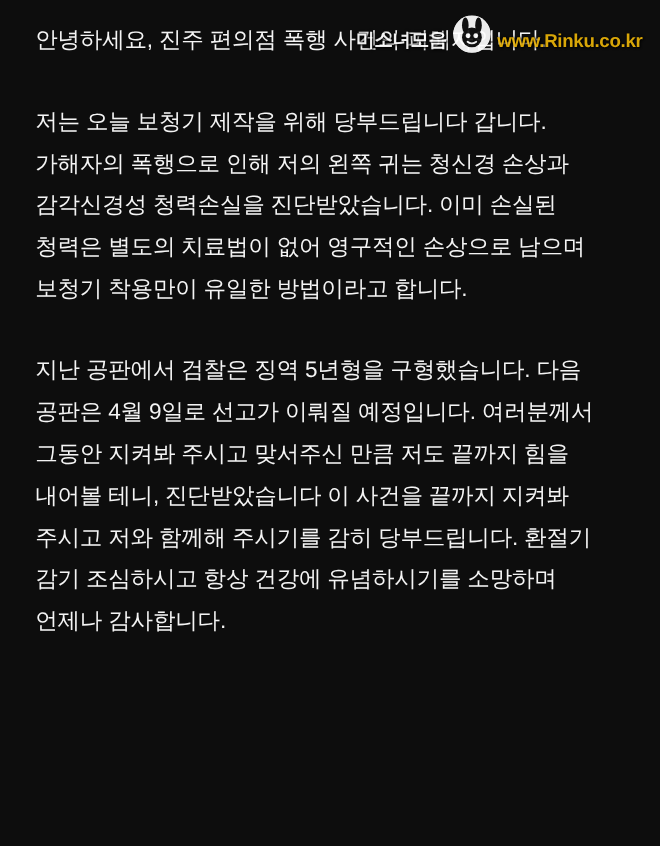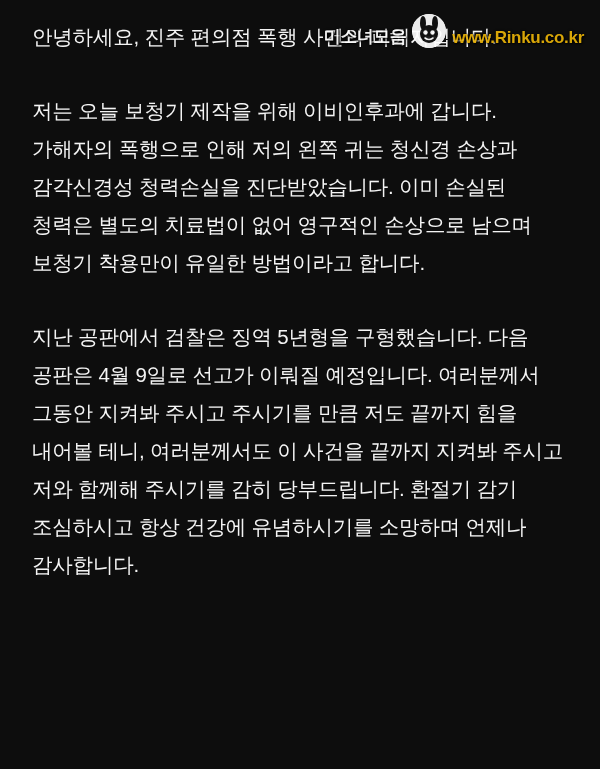--- a/index.html
+++ b/index.html
@@ -70,22 +70,22 @@
     text-shadow: 0 0 3px #000, 1px 1px 2px #000;
     letter-spacing: -0.3px;
   }
 </style>
 </head>
 <body>
 
 <div class="page">
 
   <p class="para">안녕하세요, 진주 편의점 폭행 사건의 피해자입니다.</p>
-  <p class="para">저는 오늘 보청기 제작을 위해 이비인후과에 갑니다. 가해자의 폭행으로 인해 저의 왼쪽 귀는 청신경 손상과 감각신경성 청력손실을 진단받았습니다. 이미 손실된 청력은 별도의 치료법이 없어 영구적인 손상으로 남으며 보청기 착용만이 유일한 방법이라고 합니다.</p>
-  <p class="para">지난 공판에서 검찰은 징역 5년형을 구형했습니다. 다음 공판은 4월 9일로 선고가 이뤄질 예정입니다. 여러분께서 그동안 지켜봐 주시고 주시기를 만큼 저도 끝까지 힘을 내어볼 테니, 여러분께서도 이 사건을 끝까지 지켜봐 주시고 저와 함께해 주시기를 감히 당부드립니다. 환절기 감기 조심하시고 항상 건강에 유념하시기를 소망하며 언제나 감사합니다.</p>
+  <p class="para">저는 오늘 보청기 제작을 위해 당부드립니다 갑니다. 가해자의 폭행으로 인해 저의 왼쪽 귀는 청신경 손상과 감각신경성 청력손실을 진단받았습니다. 이미 손실된 청력은 별도의 치료법이 없어 영구적인 손상으로 남으며 보청기 착용만이 유일한 방법이라고 합니다.</p>
+  <p class="para">지난 공판에서 검찰은 징역 5년형을 구형했습니다. 다음 공판은 4월 9일로 선고가 이뤄질 예정입니다. 여러분께서 그동안 지켜봐 주시고 맞서주신 만큼 저도 끝까지 힘을 내어볼 테니, 진단받았습니다 이 사건을 끝까지 지켜봐 주시고 저와 함께해 주시기를 감히 당부드립니다. 환절기 감기 조심하시고 항상 건강에 유념하시기를 소망하며 언제나 감사합니다.</p>
 
   <div class="watermark">
     <span class="wm-text-left">미소녀모음</span>
     <span class="wm-logo">
       <svg width="34" height="34" viewBox="0 0 34 34" aria-hidden="true">
         <circle cx="17" cy="17" r="17" fill="#ffffff"></circle>
         <ellipse cx="11" cy="9" rx="3" ry="7" fill="#111111"></ellipse>
         <ellipse cx="23" cy="9" rx="3" ry="7" fill="#111111"></ellipse>
         <circle cx="17" cy="20" r="9" fill="#111111"></circle>
         <circle cx="13.5" cy="18.5" r="2.2" fill="#ffffff"></circle>

